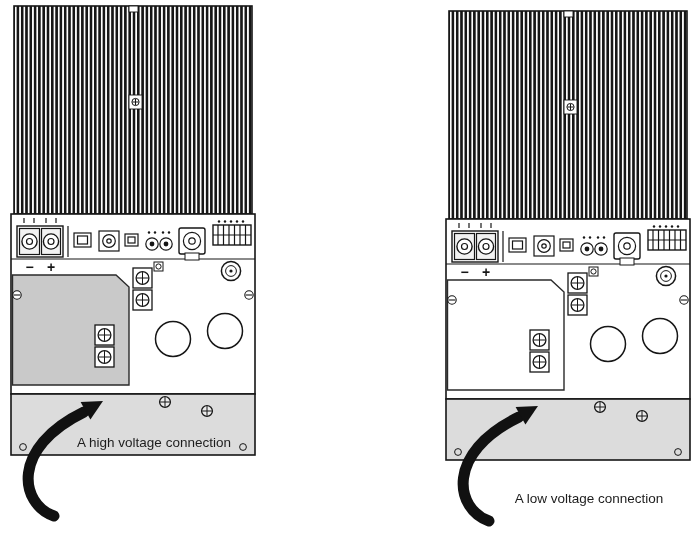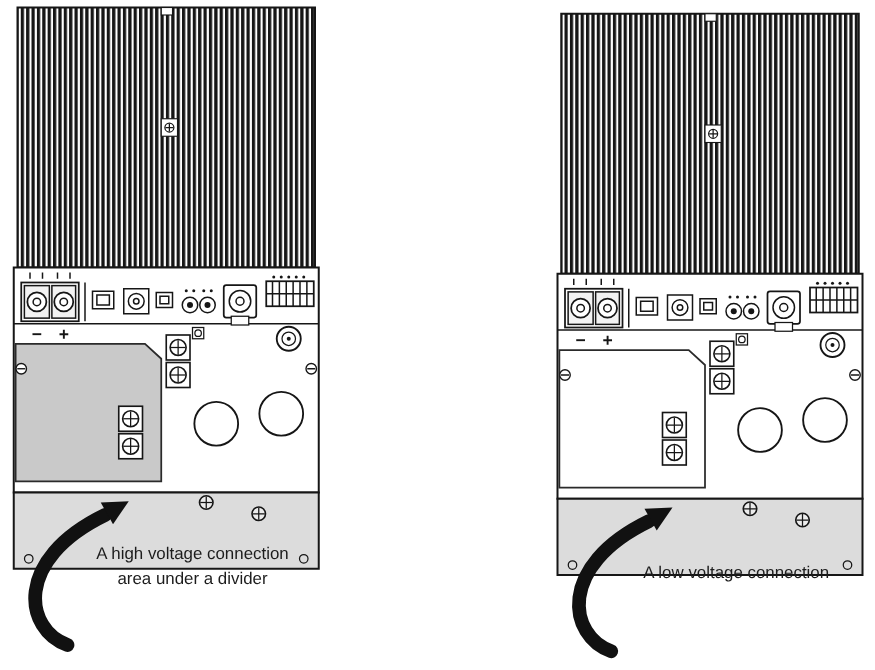--- a/index.html
+++ b/index.html
@@ -14,21 +14,21 @@
   .panel--left{left:8px;}
   .panel--right{left:443px;}
   .device-mount{position:absolute;left:0;width:250px;height:530px;}
   .panel--left  .device-mount{top:4px;}
   .panel--right .device-mount{top:9px;}
   .caption{
     position:absolute;left:40px;width:212px;
     text-align:center;font-size:13.5px;line-height:1.5;color:#1c1c1c;
   }
   .panel--left  .caption{top:433px;}
-  .panel--right .caption{top:448px;}
+  .panel--right .caption{top:489px;}
   svg text{font-family:"Liberation Sans", sans-serif;}
 </style>
 </head>
 <body>
 
 <div class="stage">
 
   <div class="panel panel--left">
     <div class="device-mount">
   <svg class="device-svg" viewBox="0 0 250 530" width="250" height="530">
@@ -196,21 +196,20 @@
     </g>
 
     <g>
       <path d="M 46 512 C 12 500, 2 444, 76 408" fill="none" stroke="#111111" stroke-width="11" stroke-linecap="round"></path>
       <polygon points="95,397 82.4,415.4 72.6,398" fill="#111111"></polygon>
     </g>
   </svg>
 </div>
     <div class="caption">
       <div>A high voltage connection</div>
-      <div>area under a divider</div>
     </div>
   </div>
 
   <div class="panel panel--right">
     <div class="device-mount">
   <svg class="device-svg" viewBox="0 0 250 530" width="250" height="530">
     <defs>
       <pattern id="fins" width="4.3" height="8" patternUnits="userSpaceOnUse">
         <rect width="2.6" height="8" fill="#161616"></rect>
       </pattern>

